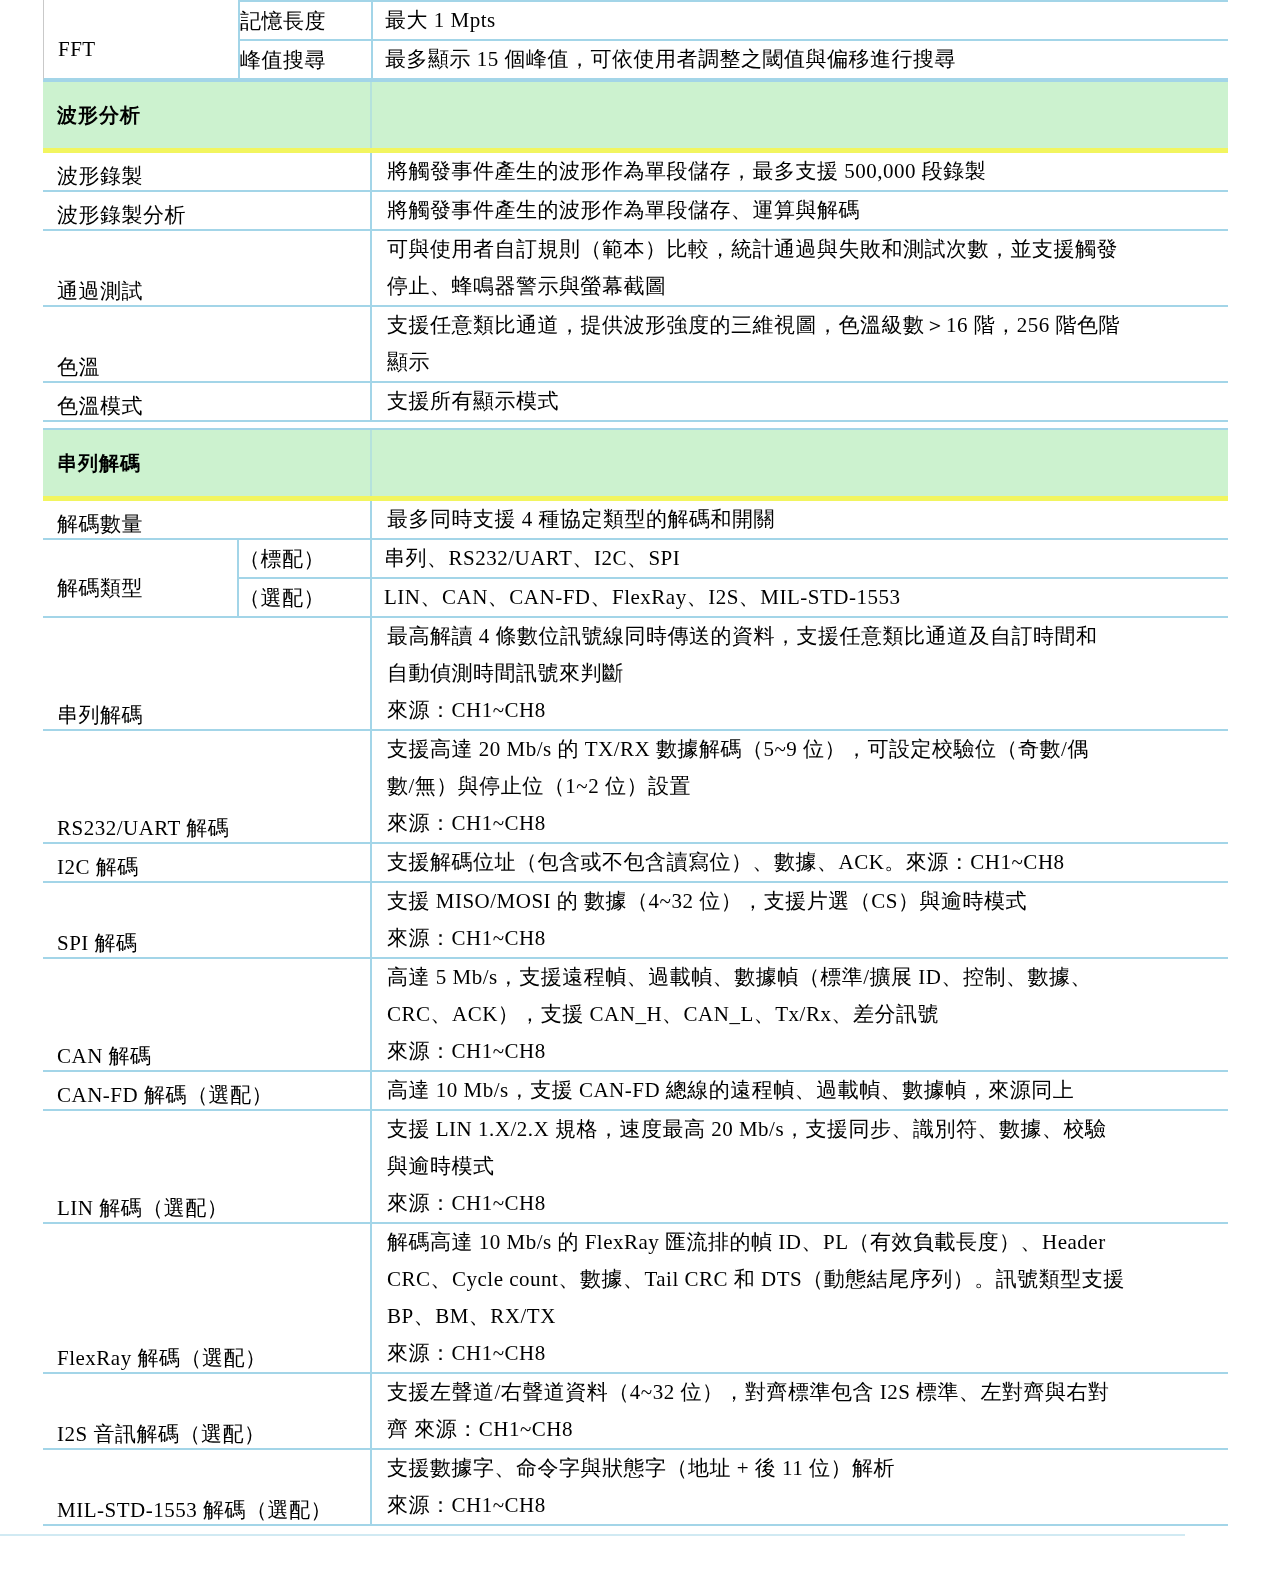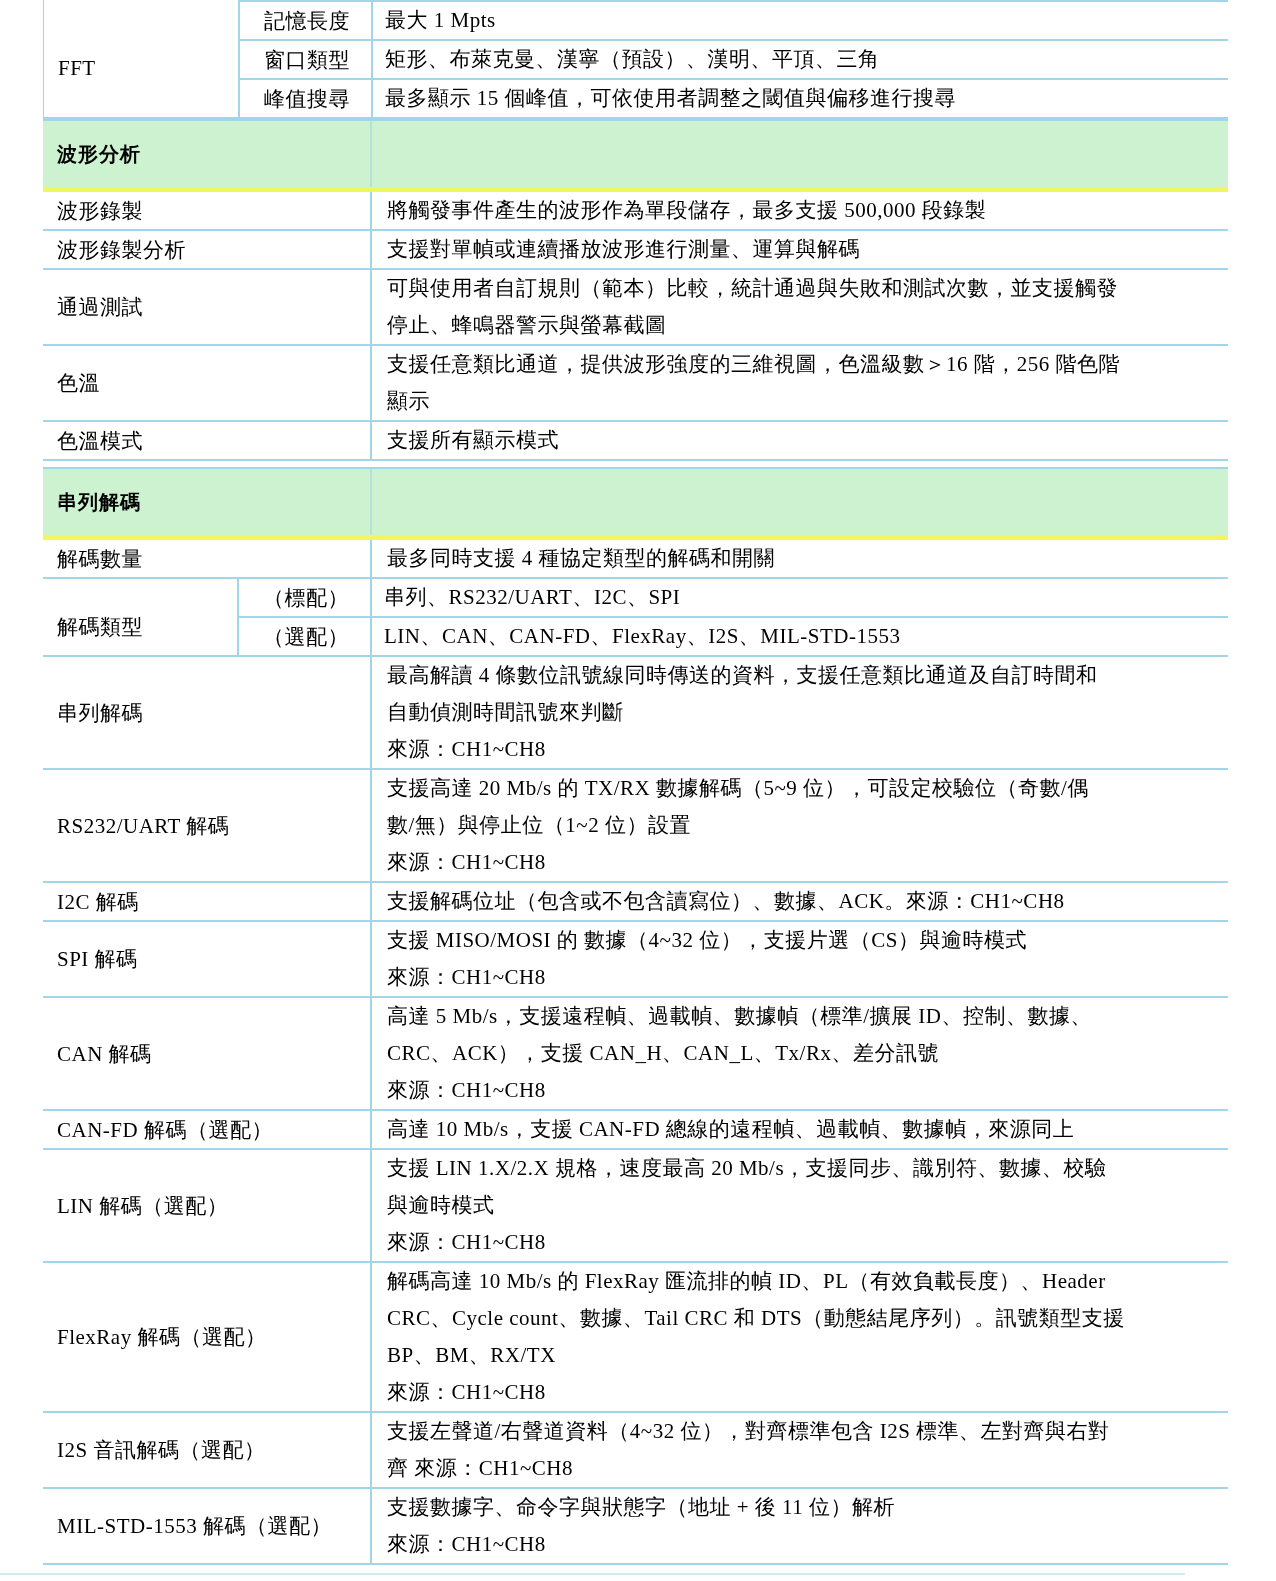--- a/index.html
+++ b/index.html
@@ -27,21 +27,21 @@
   }
   .section-header.gap-before{margin-top:6px;}
   .hdr-divider{
     position:absolute;left:327px;top:0;bottom:0;width:2px;
     background:var(--border);opacity:.55;
   }
 
   
   .row{display:flex;border-bottom:2px solid var(--border);}
   .label-cell{
-    width:327px;flex:none;display:flex;align-items:center;
+    width:327px;flex:none;display:flex;align-items:flex-end;
     padding-left:14px;overflow:hidden;white-space:nowrap;
   }
   .content-cell{
     flex:1;border-left:2px solid var(--border);
     display:flex;flex-direction:column;justify-content:flex-start;
     padding-left:15px;overflow:hidden;
   }
   .line{height:37px;line-height:37px;white-space:nowrap;overflow:hidden;}
 
   
@@ -50,21 +50,21 @@
   .group-label{
     width:194px;flex:none;display:flex;align-items:center;
     padding-left:14px;overflow:hidden;white-space:nowrap;margin-top:20px;
   }
   .group-right{flex:1;}
   .group.fft .group-right{border-top:2px solid var(--border);}
   .subrow{display:flex;}
   .subrow + .subrow{border-top:2px solid var(--border);}
   .sub-label{
     width:133px;flex:none;border-left:2px solid var(--border);
-    padding-left:24px;display:flex;align-items:center;
+    padding-left:0;display:flex;align-items:center;
     overflow:hidden;white-space:nowrap;
   }
   .sub-content{
     flex:1;border-left:2px solid var(--border);
     display:flex;flex-direction:column;justify-content:center;
     padding-left:12px;overflow:hidden;
   }
 
   .page-bottom-rule{
     margin-top:8px;height:2px;width:1185px;
@@ -83,28 +83,20 @@
         <div class="subrow">
           <div class="sub-label">
             <span>記憶長度</span>
           </div>
           <div class="sub-content">
             <div class="line">最大 1 Mpts</div>
           </div>
         </div>
         <div class="subrow">
           <div class="sub-label">
-            <span>窗口類型</span>
-          </div>
-          <div class="sub-content">
-            <div class="line">矩形、布萊克曼、漢寧（預設）、漢明、平頂、三角</div>
-          </div>
-        </div>
-        <div class="subrow">
-          <div class="sub-label">
             <span>峰值搜尋</span>
           </div>
           <div class="sub-content">
             <div class="line">最多顯示 15 個峰值，可依使用者調整之閾值與偏移進行搜尋</div>
           </div>
         </div>
       </div>
     </div>
     <div class="section-header">
       <div class="hdr-divider"></div>
@@ -116,21 +108,21 @@
       </div>
       <div class="content-cell">
         <div class="line">將觸發事件產生的波形作為單段儲存，最多支援 500,000 段錄製</div>
       </div>
     </div>
     <div class="row">
       <div class="label-cell">
         <span>波形錄製分析</span>
       </div>
       <div class="content-cell">
-        <div class="line">支援對單幀或連續播放波形進行測量、運算與解碼</div>
+        <div class="line">將觸發事件產生的波形作為單段儲存、運算與解碼</div>
       </div>
     </div>
     <div class="row">
       <div class="label-cell">
         <span>通過測試</span>
       </div>
       <div class="content-cell">
         <div class="line">可與使用者自訂規則（範本）比較，統計通過與失敗和測試次數，並支援觸發</div>
         <div class="line">停止、蜂鳴器警示與螢幕截圖</div>
       </div>

